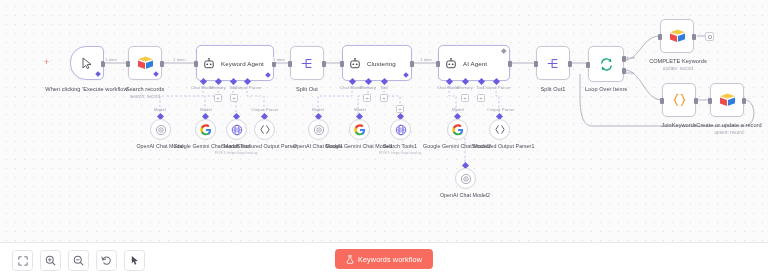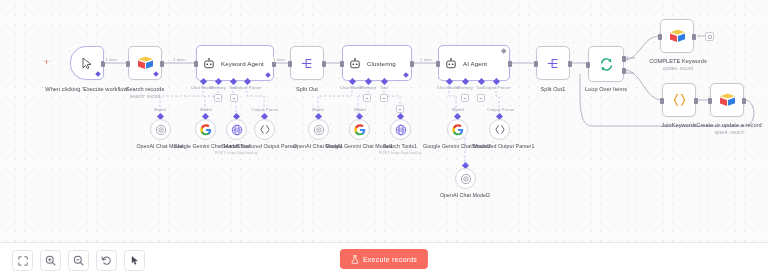--- a/index.html
+++ b/index.html
@@ -535,14 +535,14 @@
       <path d="M2,1 L2,9 L4,7.2 L5.4,10.6 L7,9.9 L5.6,6.8 L8.6,6.6 Z" fill="#4b4b57"></path>
     </svg>
   </div>
 </div>
 
 <button id="execbtn">
   <svg width="8" height="9" viewBox="0 0 10 11">
     <path d="M4,0.8 L4,4 L1.3,9 C1,9.7 1.4,10.3 2.1,10.3 L7.9,10.3 C8.6,10.3 9,9.7 8.7,9 L6,4 L6,0.8" fill="none" stroke="#fff" stroke-width="1" stroke-linejoin="round"></path>
     <line x1="3.3" y1="0.8" x2="6.7" y2="0.8" stroke="#fff" stroke-width="1" stroke-linecap="round"></line>
   </svg>
-  <span>Execute records</span>
+  <span>Keywords workflow</span>
 </button>
 
 </body></html>

